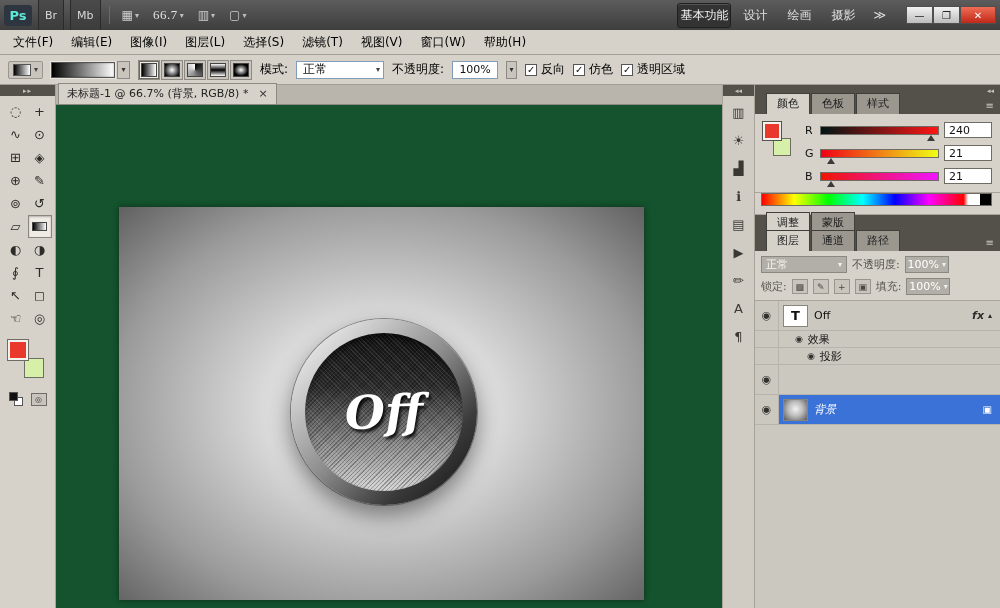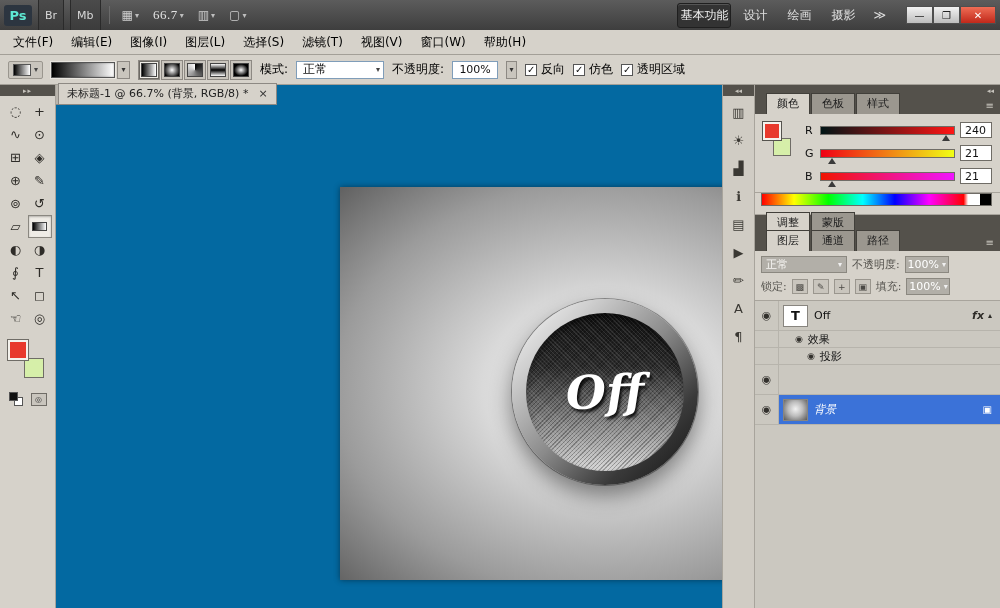--- a/index.html
+++ b/index.html
@@ -63,21 +63,21 @@
   .swatches { position:relative; width:44px; height:46px; margin-top:10px; }
   .bg-swatch { position:absolute; left:18px; top:18px; width:20px; height:20px; background:#d6efa9; border:1px solid #6f6c66; }
   .fg-swatch { position:absolute; left:2px; top:0; width:20px; height:20px; background:#e8392c; border:2px solid #f4f2ec; outline:1px solid #6f6c66; }
   .mini-row { display:flex; gap:8px; margin-top:6px; align-items:center; }
   .mini-fgbg { position:relative; width:14px; height:14px; }
   .mini-fgbg .b { position:absolute; right:0; bottom:0; width:9px; height:9px; background:#fff; border:1px solid #555; }
   .mini-fgbg .f { position:absolute; left:0; top:0; width:9px; height:9px; background:#111; border:1px solid #555; }
   .qmask { width:16px; height:13px; border:1px solid #6f6c66; background:#c9c5bd; display:flex; align-items:center; justify-content:center; font-size:8px; color:#3a3a3a; }
 
   
-  .docarea { flex:1; display:flex; flex-direction:row; min-width:0; background:#0369a1; }
+  .docarea { flex:1; display:flex; flex-direction:column; min-width:0; background:#14532d; }
   .doc-tabbar { height:20px; background:#b9b5ad; border-bottom:1px solid #8d8983; display:flex; align-items:flex-end; padding-left:2px; flex:0 0 auto; }
   .doc-tab { display:flex; align-items:center; gap:10px; background:#d6d2ca; border:1px solid #8d8983; border-bottom:none; padding:2px 8px 3px 8px; font-size:11px; color:#222; }
   .doc-close { font-size:11px; color:#333; line-height:1; }
   .viewport { flex:1; position:relative; overflow:hidden; }
   .canvas { position:absolute; left:63px; top:102px; width:525px; height:393px;
             background:radial-gradient(ellipse 430px 330px at 50% 51%, #f1f1f1 0%, #d9d9d9 28%, #9b9b9b 62%, #5c5c5c 88%, #434343 100%);
             box-shadow:0 0 6px rgba(0,0,0,.45); }
   .btn-ring { position:absolute; left:172px; top:112px; width:186px; height:186px; border-radius:50%;
               background:linear-gradient(135deg,#ffffff 0%,#cfcfcf 22%,#8a8a8a 50%,#3a3a3a 75%,#101010 100%);
               box-shadow:0 10px 22px rgba(0,0,0,.45), 0 0 0 1px rgba(0,0,0,.35); display:flex; align-items:center; justify-content:center; }
@@ -109,21 +109,21 @@
   .cp-bg { position:absolute; left:12px; top:16px; width:18px; height:18px; background:#d6efa9; border:1px solid #6f6c66; }
   .cp-fg { position:absolute; left:2px; top:0; width:18px; height:18px; background:#e8392c; border:2px solid #f4f2ec; outline:1px solid #55534e; }
   .cp-sliders { flex:1; display:flex; flex-direction:column; gap:7px; }
   .ch-row { display:flex; align-items:center; gap:5px; }
   .ch-label { width:10px; font-size:11px; color:#111; }
   .ch-track { position:relative; flex:1; height:9px; border:1px solid #6f6c66; }
   .ch-track.r { background:linear-gradient(to right, rgb(0,21,21), rgb(255,21,21)); }
   .ch-track.g { background:linear-gradient(to right, rgb(240,0,21), rgb(240,255,21)); }
   .ch-track.b { background:linear-gradient(to right, rgb(240,21,0), rgb(240,21,255)); }
   .ch-marker { position:absolute; bottom:-7px; width:0; height:0; border-left:4px solid transparent; border-right:4px solid transparent; border-bottom:6px solid #3a3a3a; }
-  .ch-value { width:32px; height:16px; background:#fff; border:1px solid #6f6c66; font-size:11px; display:flex; align-items:center; padding-left:4px; }
+  .ch-value { width:48px; height:16px; background:#fff; border:1px solid #6f6c66; font-size:11px; display:flex; align-items:center; padding-left:4px; }
   .spectrum-wrap { background:#d6d2ca; padding:0 8px 8px 6px; border-bottom:1px solid #a8a49c; }
   .spectrum { height:13px; border:1px solid #6f6c66;
               background:linear-gradient(to right,#f00 0%,#ff0 14%,#0f0 29%,#0ff 44%,#00f 58%,#f0f 73%,#f00 88%,#fff 90%,#fff 95%,#000 95%); }
 
   .layers-controls { background:#d6d2ca; border-bottom:1px solid #a8a49c; padding:5px 6px; display:flex; flex-direction:column; gap:5px; }
   .lc-row { display:flex; align-items:center; gap:5px; }
   .blend-select { width:86px; height:17px; background:#b2afa8; border:1px solid #8b8880; color:#f8f7f4; font-size:11px; display:flex; align-items:center; justify-content:space-between; padding:0 4px; }
   .lc-label { font-size:11px; color:#55534e; }
   .lc-value { width:44px; height:17px; background:#b2afa8; border:1px solid #8b8880; color:#fff; font-size:11px; display:flex; align-items:center; justify-content:center; gap:3px; }
   .lock-btn { width:16px; height:15px; border:1px solid #9a968e; background:#c9c5bd; font-size:9px; color:#4a4844; display:flex; align-items:center; justify-content:center; }

